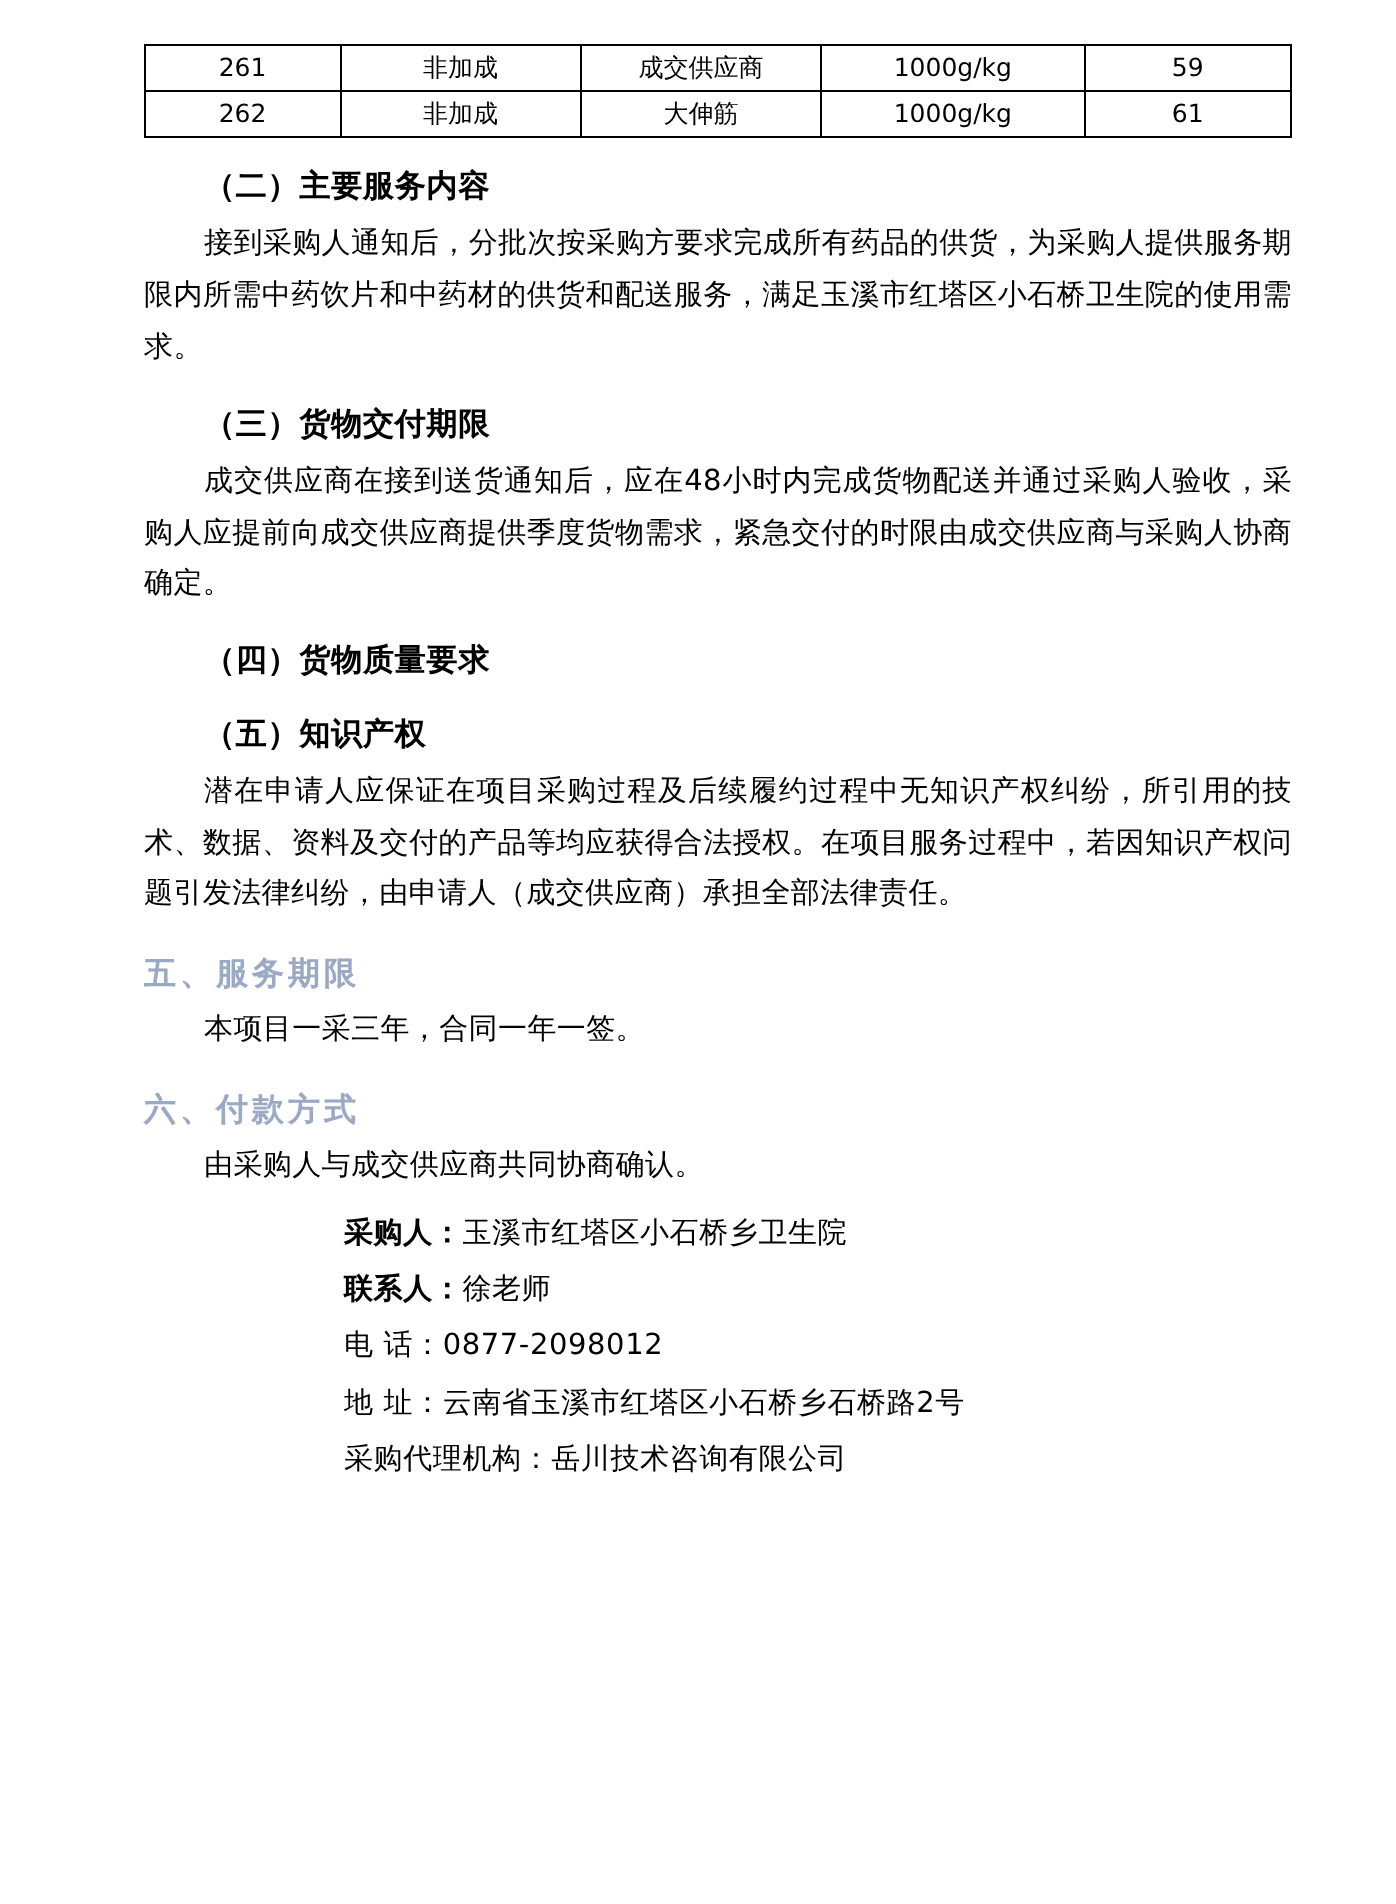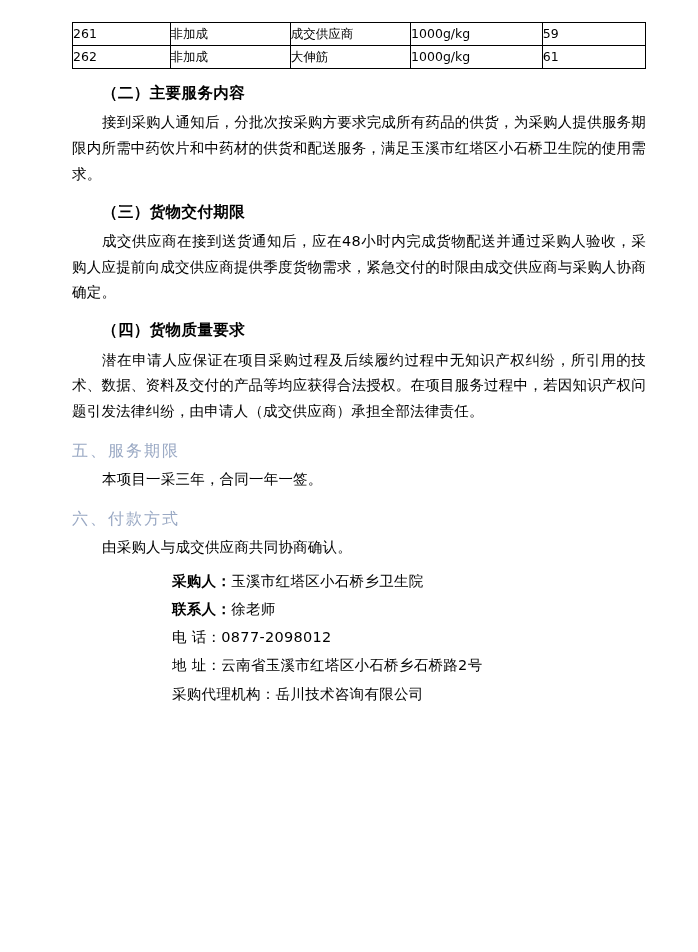--- a/index.html
+++ b/index.html
@@ -25,20 +25,21 @@
 
   
   table.data-table {
     border-collapse: collapse;
     width: 100%;
     table-layout: fixed;
     margin: 0 0 0 0;
   }
   table.data-table td {
     border: 1px solid #000;
+    text-align: center;
     font-size: 12.5px;
     line-height: 1.2;
     padding: 3px 0 4px 0;
     font-family: "DejaVu Sans", "Liberation Sans", sans-serif;
   }
   .col-1 { width: 17%; }
   .col-2 { width: 21%; }
   .col-3 { width: 21%; }
   .col-4 { width: 23%; }
   .col-5 { width: 18%; }
@@ -64,21 +65,21 @@
     font-size: 14.5px;
     line-height: 1.78;
     text-indent: 30px;
     text-align: justify;
     margin: 0 0 2px 0;
     letter-spacing: 0.2px;
   }
   .major-heading {
     font-size: 16px;
     color: #9aa9c4;
-    font-weight: normal;
+    font-weight: bold;
     margin: 16px 0 5px 0;
     letter-spacing: 2px;
   }
   .contact-block {
     margin-top: 6px;
   }
   .contact-line {
     font-size: 14.5px;
     line-height: 1.95;
     margin-left: 100px;
@@ -120,20 +121,21 @@
   <div>
     <div class="sub-heading">（三）货物交付期限</div>
     <p class="para">成交供应商在接到送货通知后，应在48小时内完成货物配送并通过采购人验收，采购人应提前向成交供应商提供季度货物需求，紧急交付的时限由成交供应商与采购人协商确定。</p>
   </div>
 
   <div>
     <div class="sub-heading">（四）货物质量要求</div>
   </div>
 
   <div>
+    <div class="sub-heading">（五）知识产权</div>
     <p class="para">潜在申请人应保证在项目采购过程及后续履约过程中无知识产权纠纷，所引用的技术、数据、资料及交付的产品等均应获得合法授权。在项目服务过程中，若因知识产权问题引发法律纠纷，由申请人（成交供应商）承担全部法律责任。</p>
   </div>
 
   <div>
     <div class="major-heading">五、服务期限</div>
     <p class="para">本项目一采三年，合同一年一签。</p>
   </div>
 
   <div>
     <div class="major-heading">六、付款方式</div>

